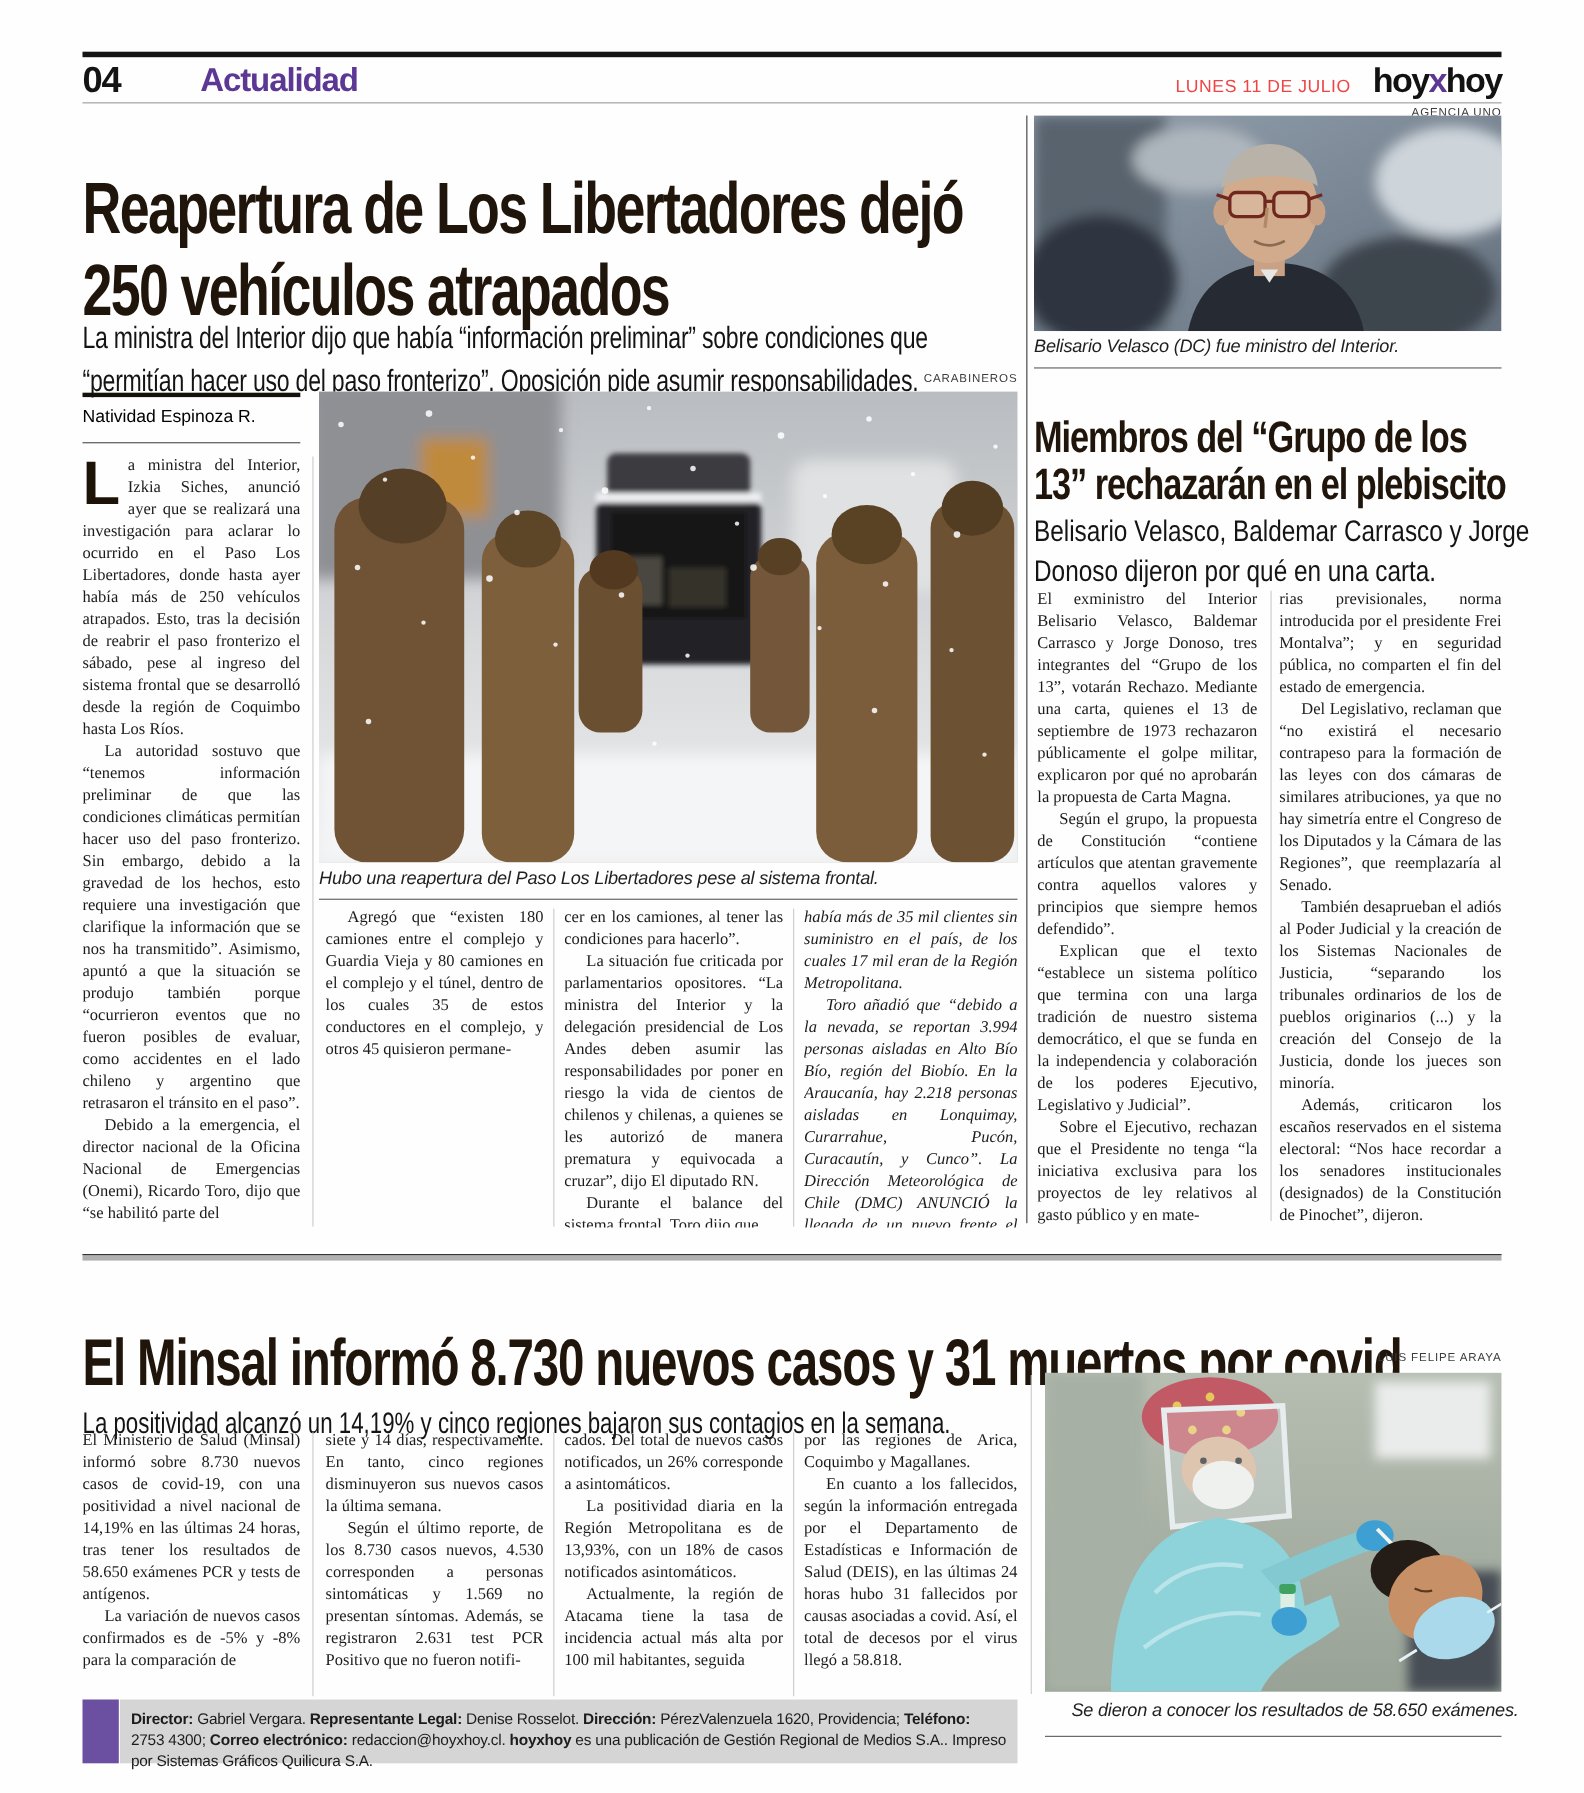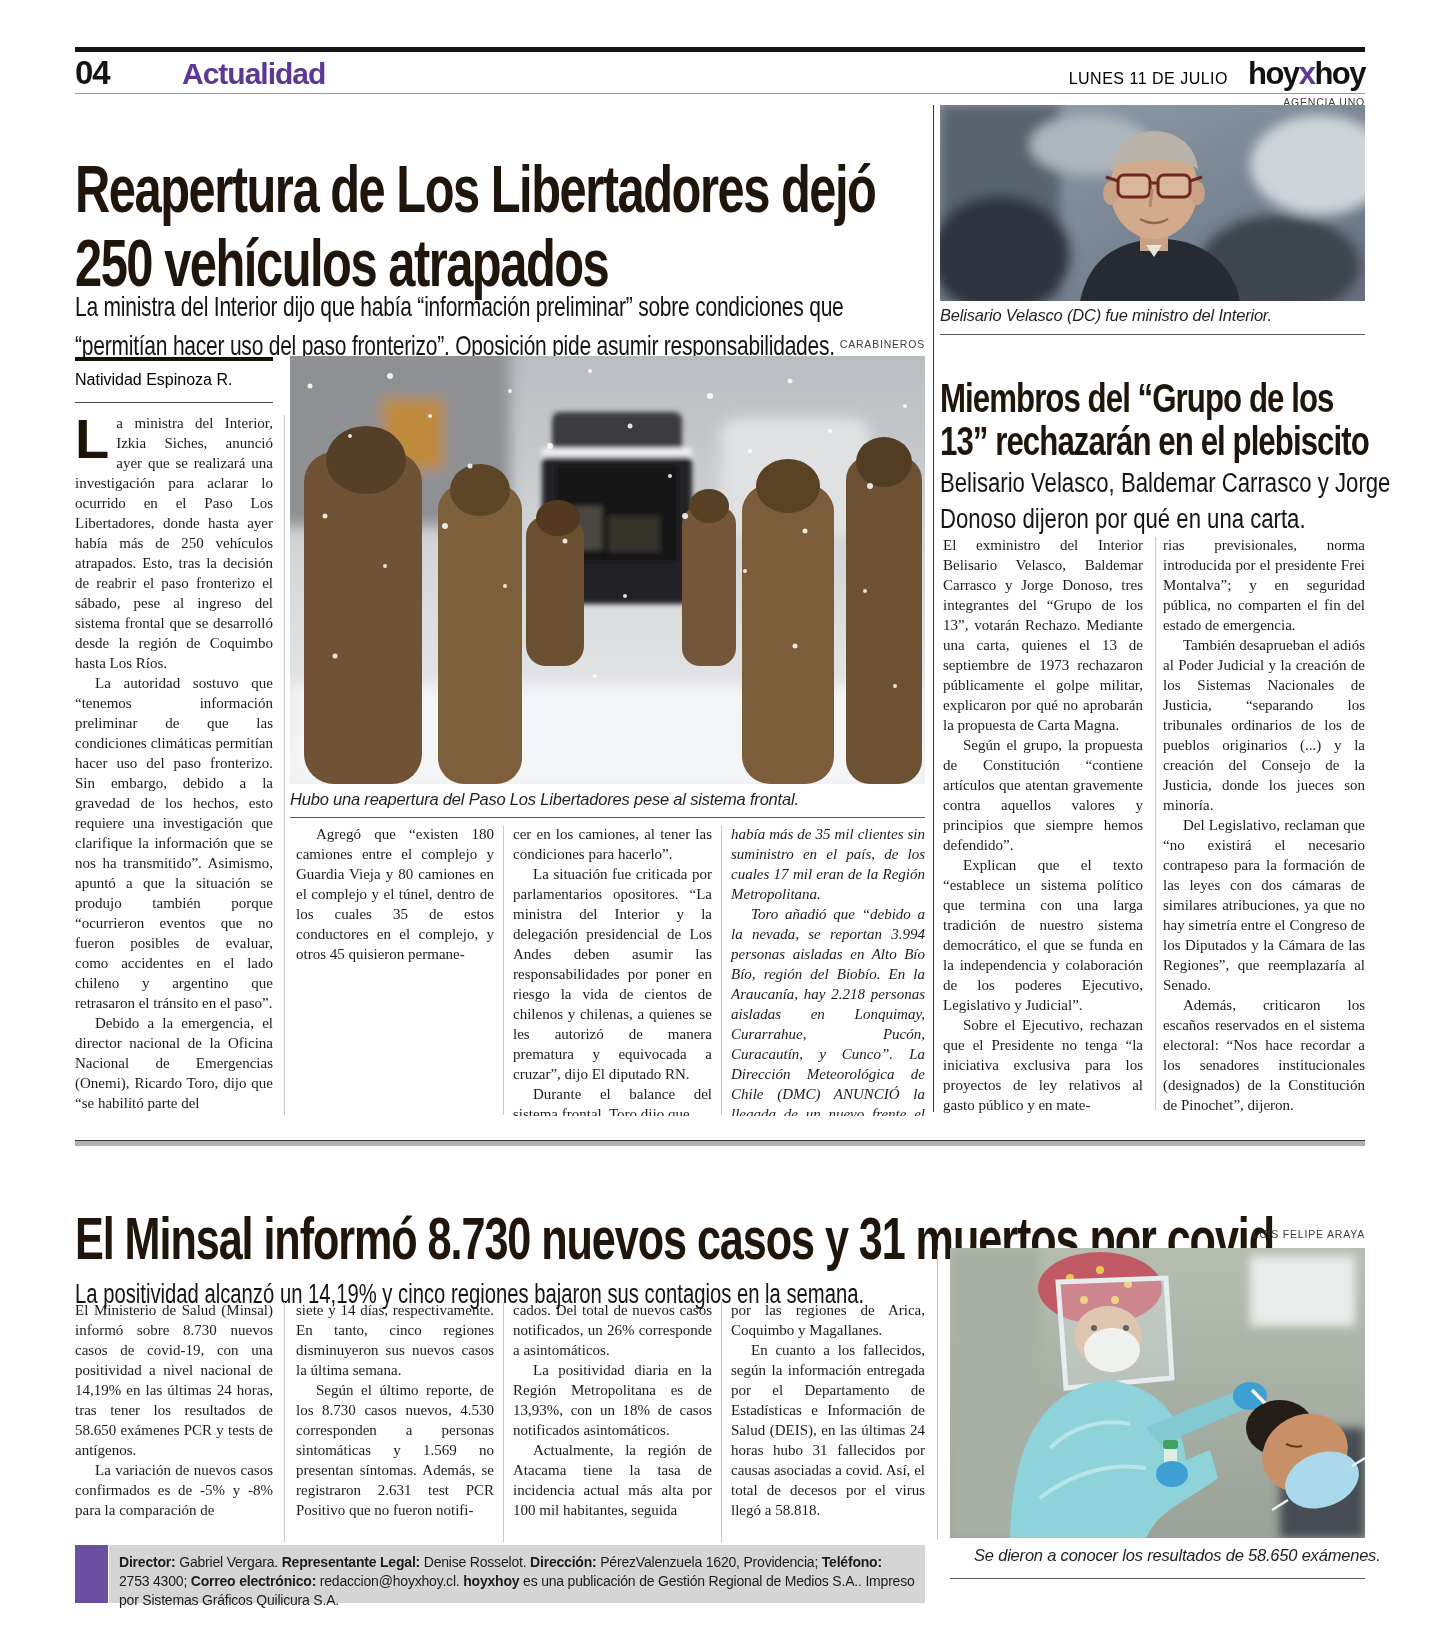--- a/index.html
+++ b/index.html
@@ -8,21 +8,21 @@
   .abs{position:absolute;}
   .rule{position:absolute;background:#999;height:1px;}
   .vrule{position:absolute;width:1px;background:#c9c9c9;}
 
   
   .top-bar{left:75px;top:47px;width:1290px;height:5px;background:#141414;}
   .hdr-thin{left:75px;top:93px;width:1290px;background:#9a9a9a;}
   .pgnum{left:75px;top:54px;font-size:33px;font-weight:700;letter-spacing:-1px;color:#141414;}
   .section-lbl{left:134px;top:57px;font-size:30px;font-weight:700;letter-spacing:-1px;margin-left:48px;}
   .hdr-right{right:75px;top:56px;display:flex;align-items:baseline;gap:20px;}
-  .date-lbl{font-size:16px;letter-spacing:.5px;color:#000000;}
+  .date-lbl{font-size:16px;letter-spacing:.5px;color:#ef4444;}
   .brand{font-size:31px;font-weight:700;letter-spacing:-1.5px;color:#121212;}
   .brand .bx{font-weight:700;}
 
   
   .credit{position:absolute;font-size:10.5px;letter-spacing:.8px;color:#3c3c3c;text-align:right;}
   .caption{position:absolute;font-style:italic;font-size:16.5px;color:#1f1f1f;letter-spacing:-.2px;}
   .caprule{position:absolute;height:1px;background:#5a5a5a;}
 
   
   .hl{position:absolute;font-weight:700;color:#20150a;transform-origin:0 0;}
@@ -241,22 +241,22 @@
   <p class="sub sub-right">Belisario Velasco,  Baldemar Carrasco y Jorge Donoso dijeron por qué en una carta.</p>
 
   <div class="tcol c-r1">
     <p class="fp">El exministro del Interior Belisario Velasco, Baldemar Carrasco y Jorge Donoso, tres integrantes del “Grupo de los 13”, votarán Rechazo. Mediante una carta, quienes el 13 de septiembre de 1973 rechazaron públicamente el golpe militar, explicaron por qué no aprobarán la propuesta de Carta Magna.</p>
     <p>Según el grupo, la propuesta de Constitución “contiene artículos que atentan gravemente contra aquellos valores y principios que siempre hemos defendido”.</p>
     <p>Explican que el texto “establece un sistema político que termina con una larga tradición de nuestro sistema democrático, el que se funda en la independencia y colaboración de los poderes Ejecutivo, Legislativo y Judicial”.</p>
     <p>Sobre el Ejecutivo, rechazan que el Presidente no tenga “la iniciativa exclusiva para los proyectos de ley relativos al gasto público y en mate-</p>
   </div>
   <div class="tcol c-r2">
     <p class="fp">rias previsionales, norma introducida por el presidente Frei Montalva”; y en seguridad pública, no comparten el fin del estado de emergencia.</p>
+    <p>Del Legislativo, reclaman que “no existirá el necesario contrapeso para la formación de las leyes con dos cámaras de similares atribuciones, ya que no hay simetría entre el Congreso de los Diputados y la Cámara de las Regiones”, que reemplazaría al Senado.</p>
     <p>También desaprueban el adiós al Poder Judicial y la creación de los Sistemas Nacionales de Justicia, “separando los tribunales ordinarios de los de pueblos originarios (...)  y la creación del Consejo de la Justicia, donde los jueces son minoría.</p>
-    <p>Del Legislativo, reclaman que “no existirá el necesario contrapeso para la formación de las leyes con dos cámaras de similares atribuciones, ya que no hay simetría entre el Congreso de los Diputados y la Cámara de las Regiones”, que reemplazaría al Senado.</p>
     <p>Además, criticaron los escaños reservados en el sistema electoral: “Nos hace recordar a los senadores institucionales (designados) de la Constitución de Pinochet”, dijeron.</p>
   </div>
   <div class="vrule" style="left:1155px;top:537px;height:573px;"></div>
 
   <div class="mid-divider"></div>
 
   <h2 class="hl hl-covid">El Minsal informó 8.730 nuevos casos y 31 muertos por covid</h2>
   <p class="sub sub-covid">La positividad alcanzó un 14,19% y cinco regiones bajaron sus contagios en la semana.</p>
   <div class="credit" style="left:1065px;top:1228px;width:300px;">LUIS FELIPE ARAYA</div>
 

